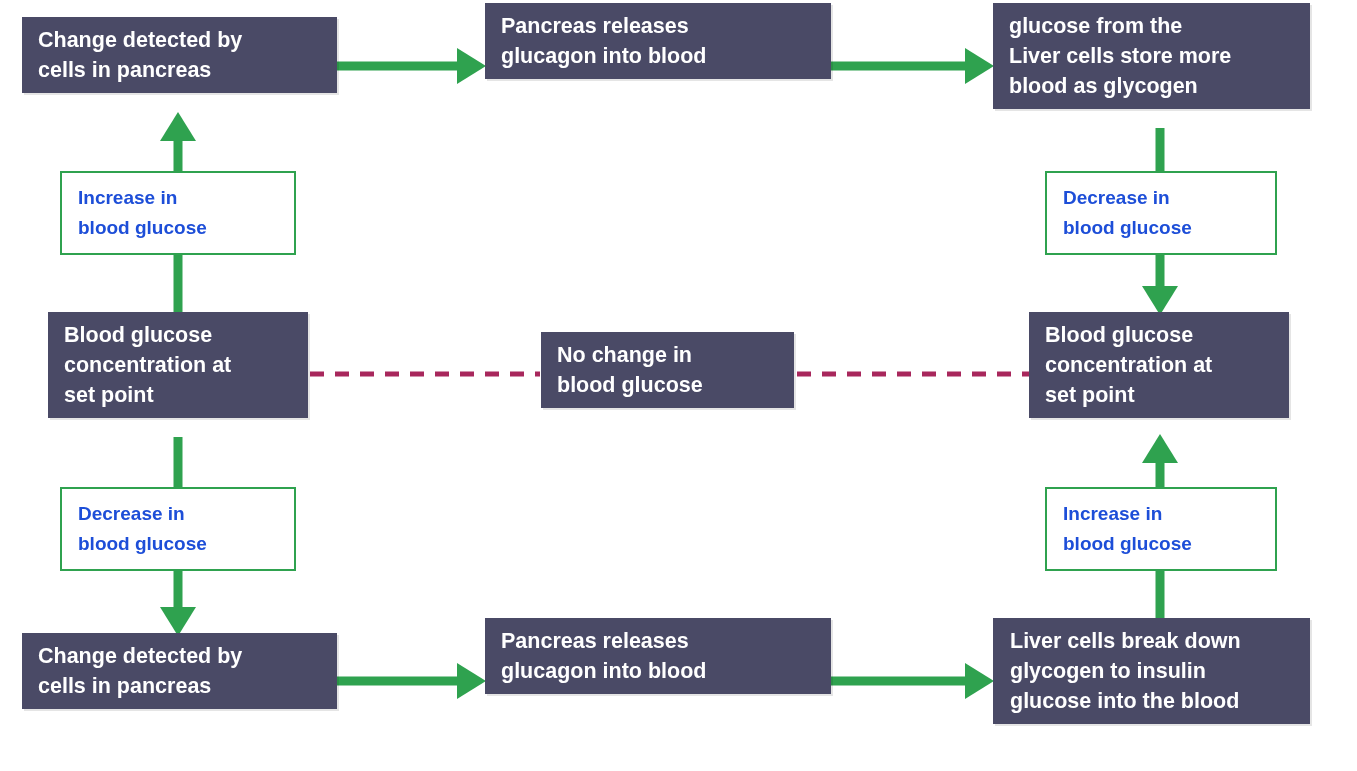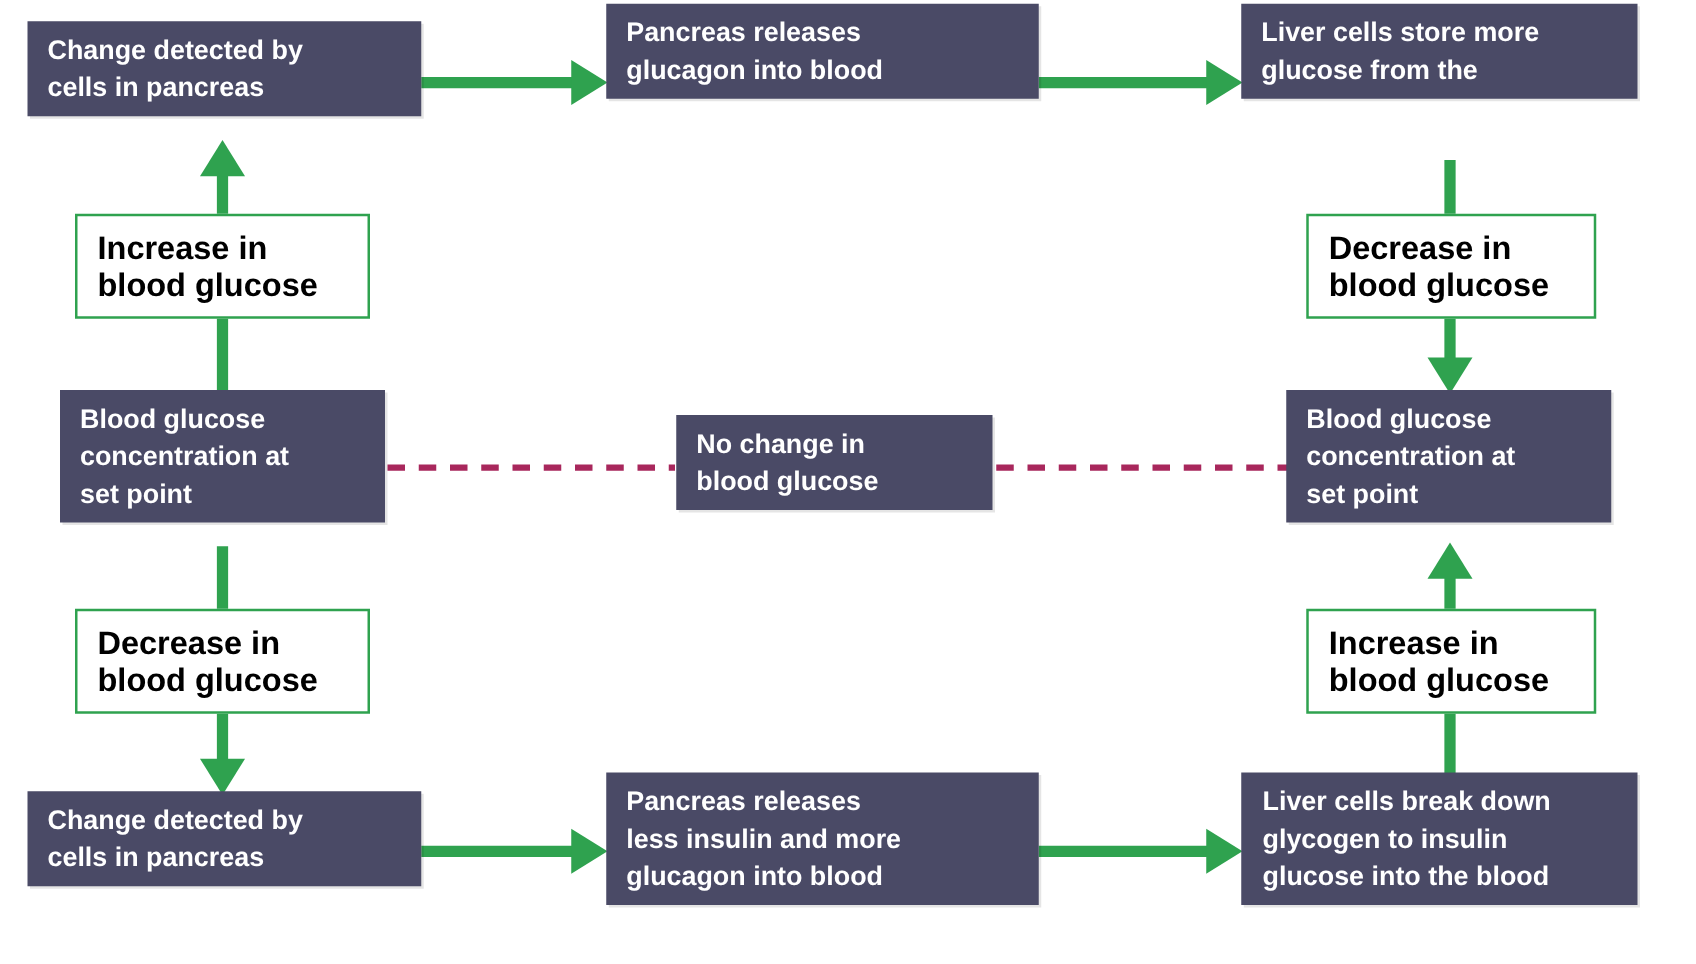--- a/index.html
+++ b/index.html
@@ -12,23 +12,23 @@
     color:#ffffff;
     font-weight:bold;
     font-size:21.5px;
     line-height:30px;
     padding:8px 14px 8px 16px;
     box-shadow:2px 2px 0 rgba(0,0,0,0.10);
   }
   .label{
     background:#ffffff;
     border:2px solid #2fa24f;
-    color:#000000;
+    color:#1d4ed8;
     font-weight:bold;
-    font-size:26px;
+    font-size:19px;
     line-height:30px;
     padding:10px 10px 10px 16px;
   }
   .node span{display:block;white-space:nowrap;}
 </style>
 </head>
 <body>
 
 <div id="stage">
 
@@ -83,22 +83,23 @@
     <span>Change detected by</span>
     <span>cells in pancreas</span>
   </div>
 
   <div class="node dark" style="left:485px; top:3px; width:346px;">
     <span>Pancreas releases</span>
     <span>glucagon into blood</span>
   </div>
 
   <div class="node dark" style="left:993px; top:3px; width:317px;">
+    <span>glucose from the</span>
     <span>Liver cells store more</span>
-    <span>glucose from the</span>
+    <span>blood as glycogen</span>
   </div>
 
   <div class="node label" style="left:60px; top:171px; width:236px;">
     <span>Increase in</span>
     <span>blood glucose</span>
   </div>
 
   <div class="node label" style="left:1045px; top:171px; width:232px;">
     <span>Decrease in</span>
     <span>blood glucose</span>
@@ -131,21 +132,20 @@
     <span>blood glucose</span>
   </div>
 
   <div class="node dark" style="left:22px; top:633px; width:315px;">
     <span>Change detected by</span>
     <span>cells in pancreas</span>
   </div>
 
   <div class="node dark" style="left:485px; top:618px; width:346px;">
     <span>Pancreas releases</span>
-    <span>less insulin and more</span>
     <span>glucagon into blood</span>
   </div>
 
   <div class="node dark" style="left:993px; top:618px; width:317px;padding-left:17px;">
     <span>Liver cells break down</span>
     <span>glycogen to insulin</span>
     <span>glucose into the blood</span>
   </div>
 
 </div>

